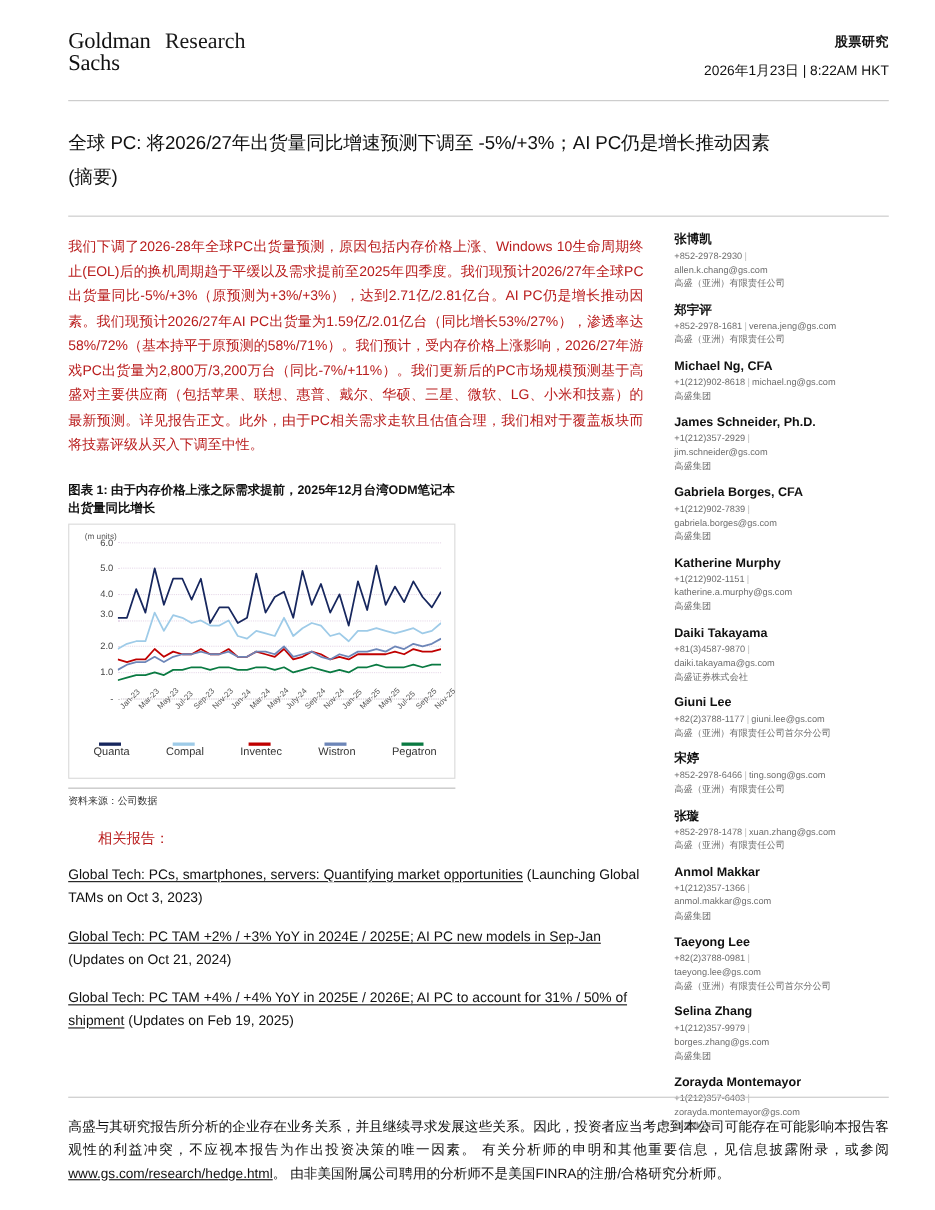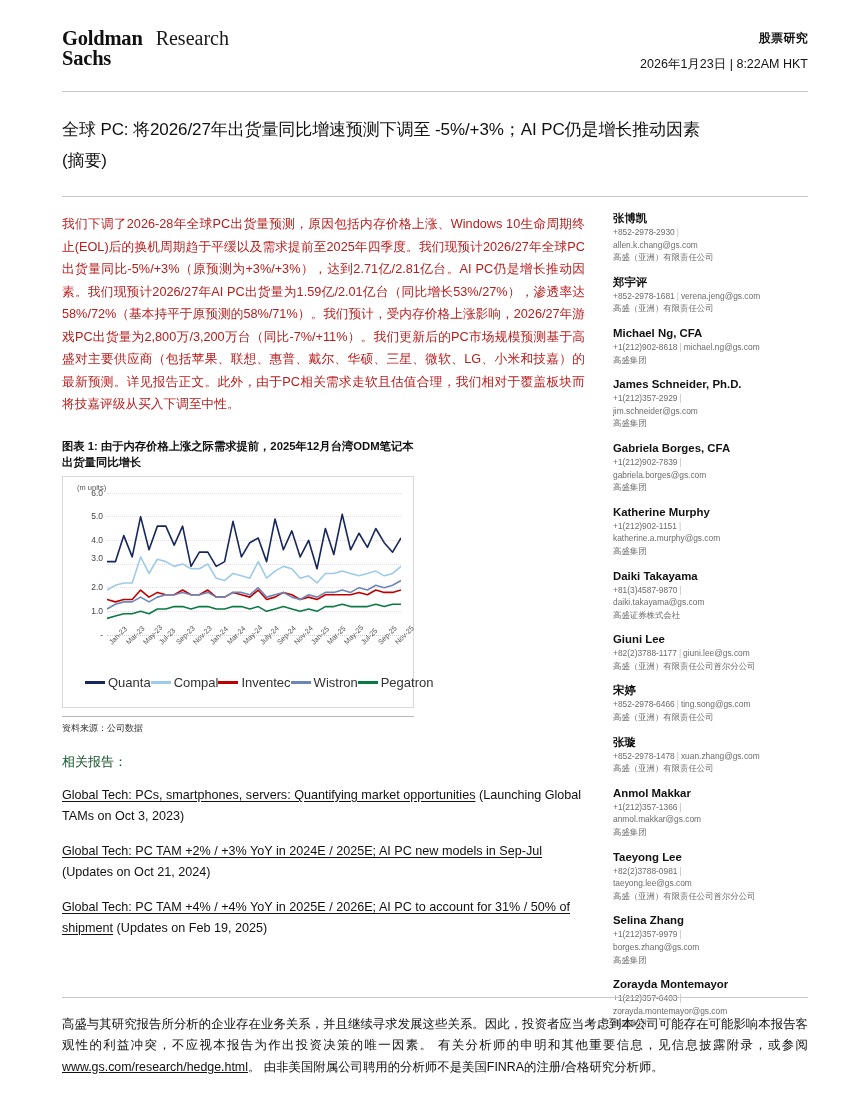--- a/index.html
+++ b/index.html
@@ -16,21 +16,21 @@
   .page { position:relative; width:850px; height:1100px; padding:0; }
 
   
   .header {
     display:flex; justify-content:space-between; align-items:flex-start;
     padding:28px 42px 0 62px;
   }
   .gs-logo { display:flex; align-items:flex-start; }
   .gs-logo .gs-name {
     font-family:"Liberation Serif", serif;
-    font-weight:bold;
+    font-weight:normal;
     font-size:20.5px;
     line-height:20px;
     letter-spacing:-0.2px;
     color:#101010;
     white-space:pre-line;
   }
   .gs-logo .gs-research {
     font-family:"Liberation Serif", serif;
     font-size:20px;
     line-height:20px;
@@ -92,27 +92,27 @@
   .xlabels { position:absolute; left:40px; top:161px; width:310px; height:38px; }
   .xlab {
     position:absolute; font-size:7.2px; color:#555;
     transform-origin:left top; transform:rotate(-45deg);
     white-space:nowrap;
   }
   .legend {
     position:absolute; left:22px; top:198px; width:312px;
     display:flex; justify-content:space-between; align-items:center;
   }
-  .leg-item { display:flex; align-items:center; font-size:13px; color:#333; }
+  .leg-item { display:flex; align-items:center; font-size:10px; color:#333;flex-direction:column; }
   .leg-swatch { width:20px; height:3px; margin-right:3px; display:inline-block; }
   .chart-foot-rule { margin:8px 0 0 0; border-top:1px solid #b9b9b9; width:352px; }
   .chart-source { font-size:9px; color:#333; margin-top:5px; }
 
   
-  .related-head { font-size:13px; color:#14532d; margin-top:18px; }
+  .related-head { font-size:13px; color:#b91c1c; margin-top:18px;margin-left:27px; }
   .report { margin-top:14px; font-size:12.6px; line-height:21px; color:#111; }
   .report a { color:#111; text-decoration:underline; text-underline-offset:2px; }
 
   
   .analyst { margin-bottom:11px; }
   .an-name { font-size:11.4px; font-weight:bold; color:#111; line-height:15px; }
   .an-contact { font-size:8.4px; color:#6c6c6c; line-height:12.6px; }
   .an-contact .sep { color:#bbb; padding:0 2px; }
   .an-firm { font-size:8.4px; color:#6c6c6c; line-height:12.6px; }
 
@@ -229,21 +229,21 @@
             </div>
         </div>
 
         <div class="chart-foot-rule"></div>
         <div class="chart-source">资料来源：公司数据</div>
       </div>
 
       <div class="related-head">相关报告：</div>
       <div id="reports">
           <div class="report"><a href="#">Global Tech: PCs, smartphones, servers: Quantifying market opportunities</a><span> (Launching Global TAMs on Oct 3, 2023)</span></div>
-          <div class="report"><a href="#">Global Tech: PC TAM +2% / +3% YoY in 2024E / 2025E; AI PC new models in Sep-Jul</a><span> (Updates on Oct 21, 2024)</span></div>
+          <div class="report"><a href="#">Global Tech: PC TAM +2% / +3% YoY in 2024E / 2025E; AI PC new models in Sep-Jan</a><span> (Updates on Oct 21, 2024)</span></div>
           <div class="report"><a href="#">Global Tech: PC TAM +4% / +4% YoY in 2025E / 2026E; AI PC to account for 31% / 50% of shipment</a><span> (Updates on Feb 19, 2025)</span></div>
         </div>
 
     </div>
 
     <div class="col-side" id="analysts">
         <div class="analyst">
           <div class="an-name">张博凯</div>
           <div class="an-contact"><span>+852-2978-2930</span><span class="sep">|</span></div>
           <div class="an-contact">allen.k.chang@gs.com</div>

